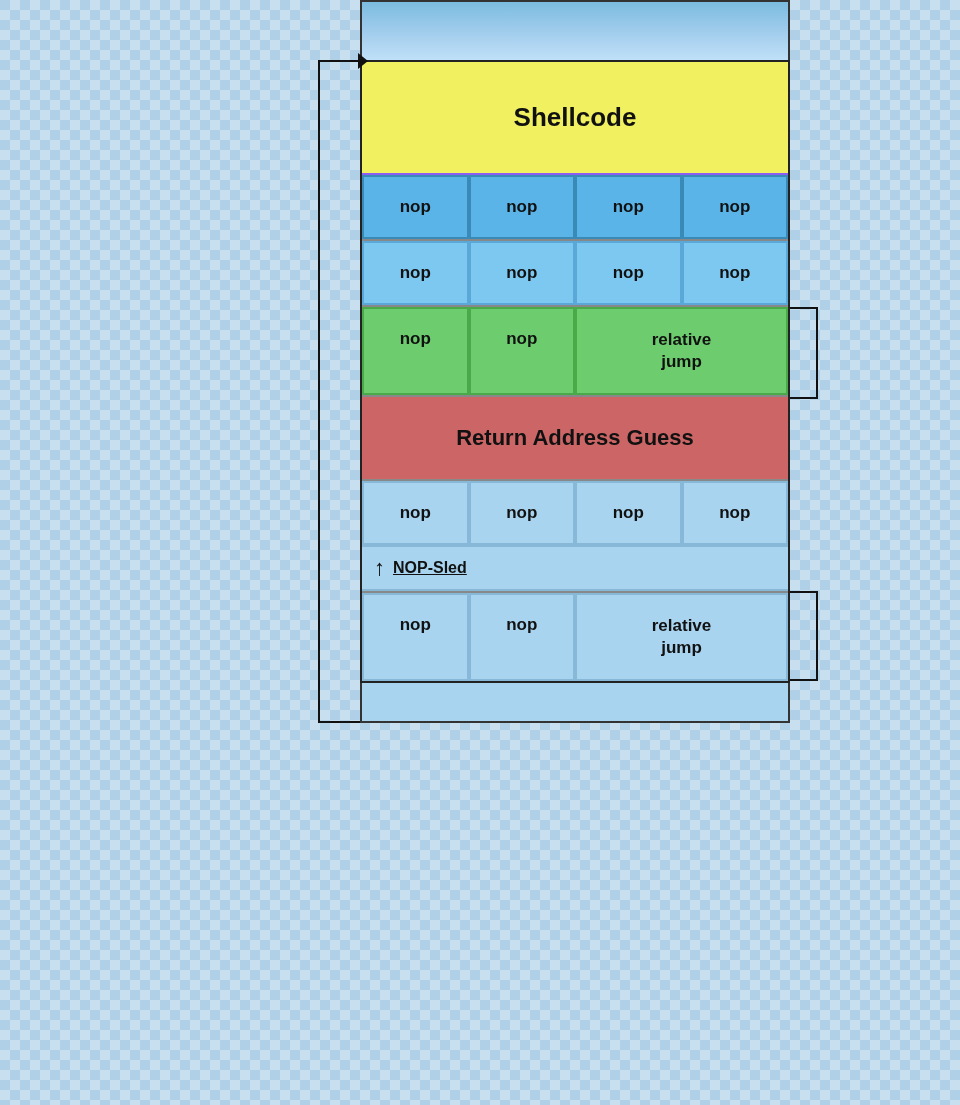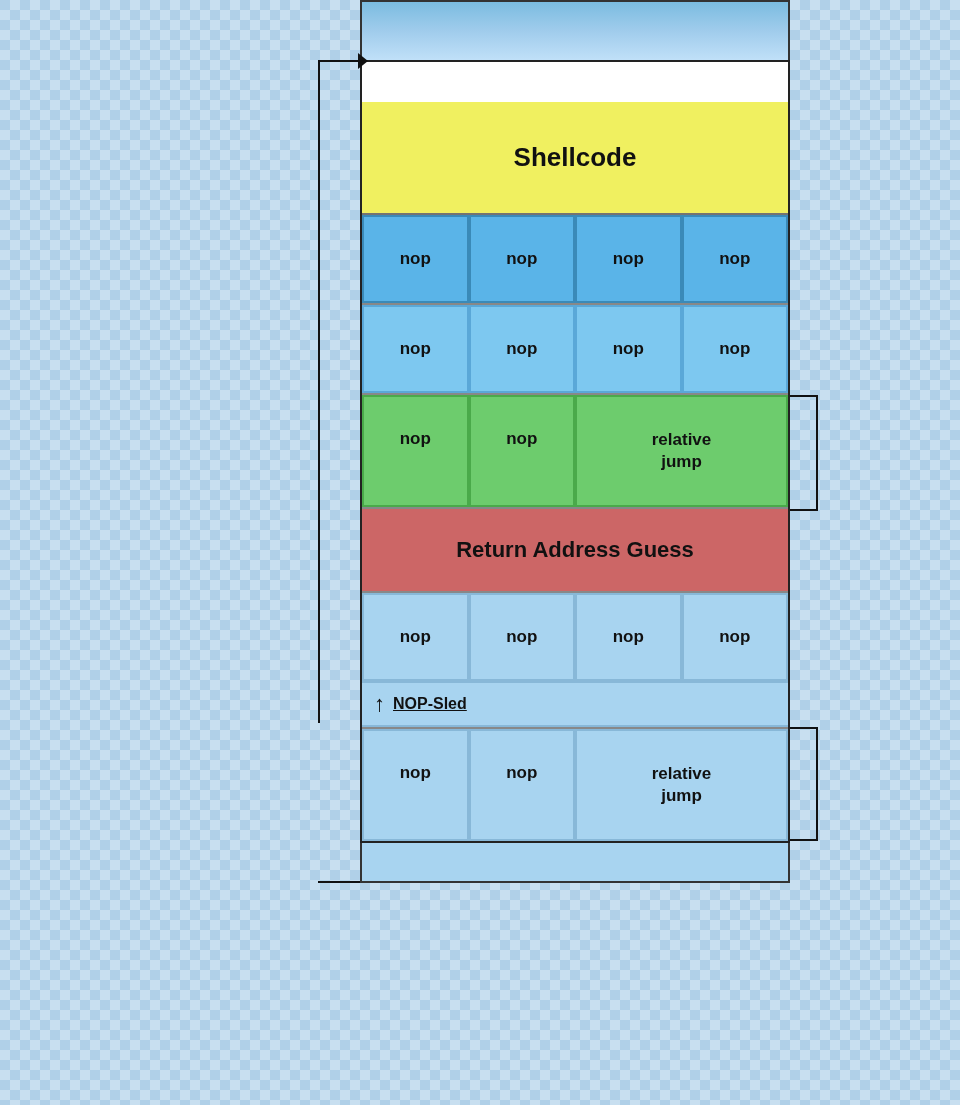--- a/index.html
+++ b/index.html
@@ -39,22 +39,21 @@
       border: 2px solid #222;
       background: white;
     }
 
     
     .shellcode-section {
       background: #f0f060;
       padding: 40px 10px;
       text-align: center;
       width: 100%;
-      border-bottom: 2px solid #737373;
-      margin-top: 40px;
+      border-bottom: 2px solid #8b5cf6;
     }
 
     .shellcode-label {
       font-size: 26px;
       font-weight: bold;
       color: #111;
     }
 
     
     .nop-grid {
@@ -64,21 +63,21 @@
       border-bottom: 2px solid #888;
     }
 
     .nop-grid.three-col {
       grid-template-columns: 1fr 1fr 2fr;
     }
 
     .nop-cell {
       background: #5ab4e8;
       border: 2px solid #3a8ab8;
-      padding: 32px 10px;
+      padding: 20px 10px;
       text-align: center;
       font-size: 17px;
       font-weight: bold;
       color: #111;
     }
 
     .nop-cell.green {
       background: #6dcc6d;
       border-color: #4aaa4a;
     }

